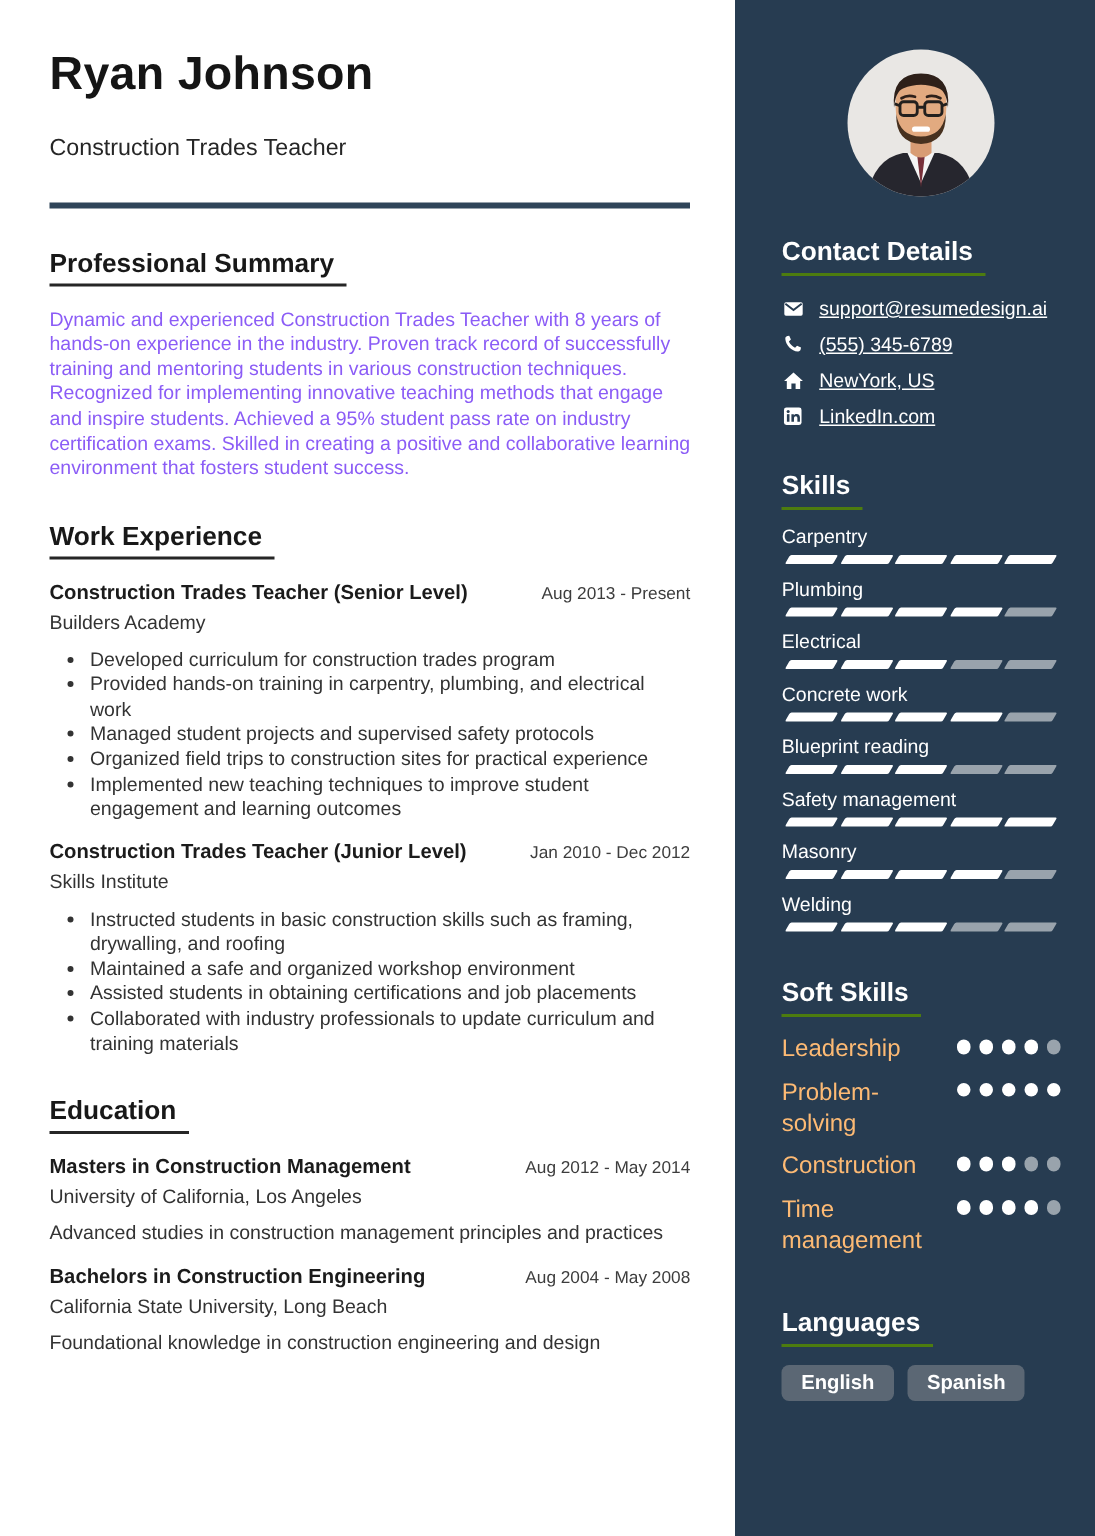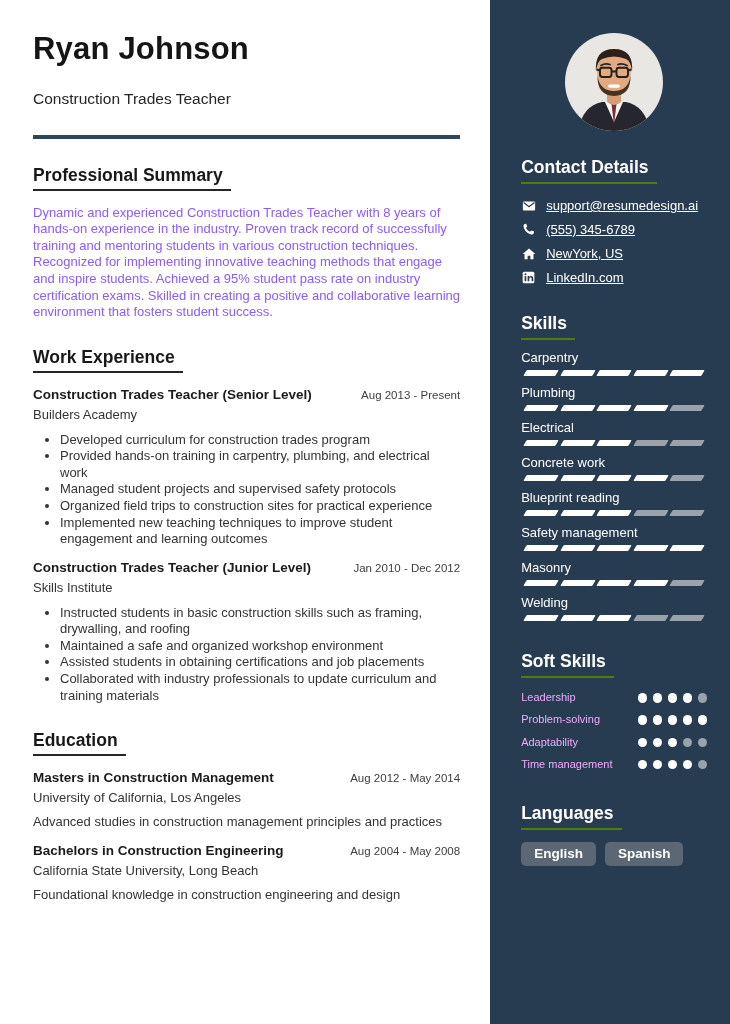--- a/index.html
+++ b/index.html
@@ -60,21 +60,21 @@
   .skill{margin-top:9px;}
   .skill:first-of-type{margin-top:10px;}
   .skill-name{font-size:13px;color:#fff;}
   .skill-bar{display:flex;gap:5px;margin-top:5px;height:6px;padding:0 4px;}
   .seg{flex:1;background:var(--unfilled);transform:skewX(-30deg);border-radius:1px;}
   .seg.on{background:var(--filled);}
 
   .soft-section{margin-top:30px;}
   .soft{display:flex;justify-content:space-between;margin-top:8px;}
   .soft:first-of-type{margin-top:12px;}
-  .soft-name{font-size:11px;max-width:100px;line-height:1.3;color:#f0abfc;}
+  .soft-name{font-size:16px;max-width:100px;line-height:1.3;color:#fdba74;}
   .dots{display:flex;gap:5.5px;padding-top:3px;}
   .dot{width:9.5px;height:9.5px;border-radius:50%;background:var(--unfilled);}
   .dot.on{background:var(--filled);}
 
   .lang-section{margin-top:32px;}
   .chips{display:flex;gap:9px;margin-top:12px;}
   .chip{background:var(--chip);color:#fff;font-size:13.5px;padding:4px 13px;border-radius:5px;line-height:1.2;font-weight:bold;}
 </style>
 </head>
 <body>
@@ -321,21 +321,21 @@
     <div class="soft-name">Problem-solving</div>
     <div class="dots">
               <span class="dot on"></span>
               <span class="dot on"></span>
               <span class="dot on"></span>
               <span class="dot on"></span>
               <span class="dot on"></span>
             </div>
   </div>
           <div class="soft">
-    <div class="soft-name">Adaptability</div>
+    <div class="soft-name">Construction</div>
     <div class="dots">
               <span class="dot on"></span>
               <span class="dot on"></span>
               <span class="dot on"></span>
               <span class="dot"></span>
               <span class="dot"></span>
             </div>
   </div>
           <div class="soft">
     <div class="soft-name">Time management</div>

